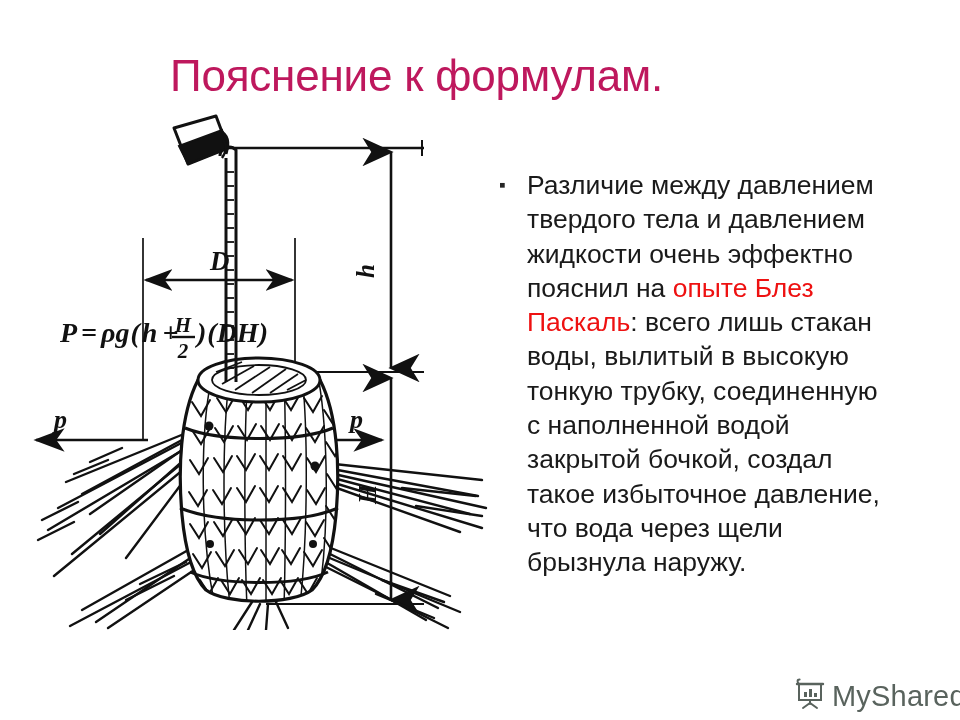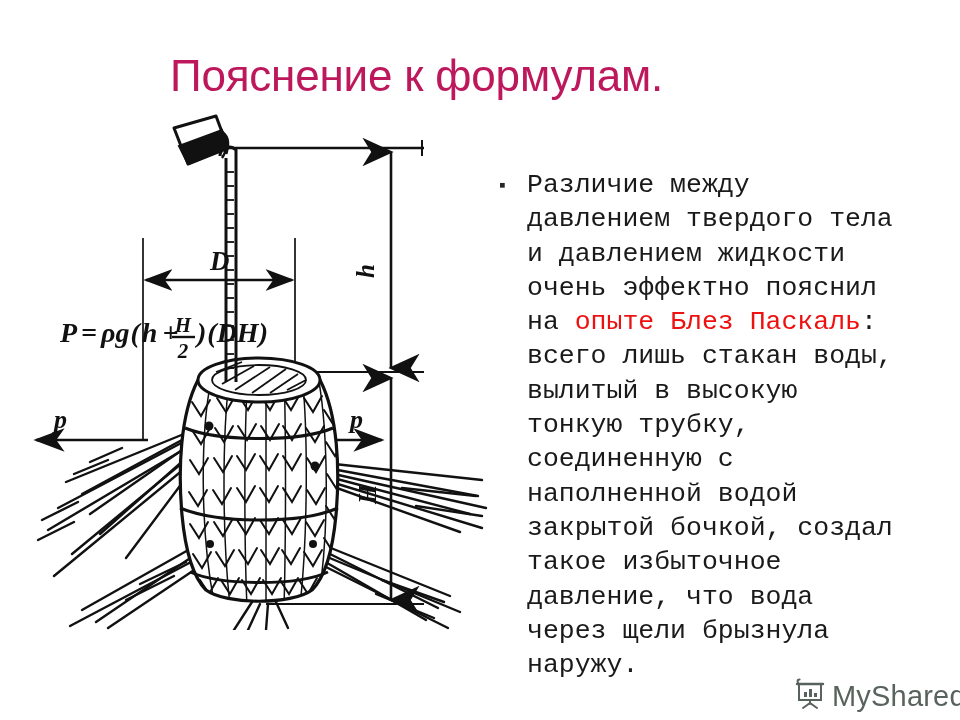--- a/index.html
+++ b/index.html
@@ -49,21 +49,20 @@
     color: #262626;
     text-align: left;
     padding-left: 2px;
   }
   #bullet-text {
     flex: 1 1 auto;
     font-size: 26.5px;
     line-height: 34.3px;
     color: #1a1a1a;
     text-align: left;
-    font-family: Liberation Mono, monospace;
   }
   .hl-red { color: #ee1111; }
 
   
   #figure {
     position: absolute;
     left: 30px;
     top: 110px;
     width: 460px;
     height: 520px;

